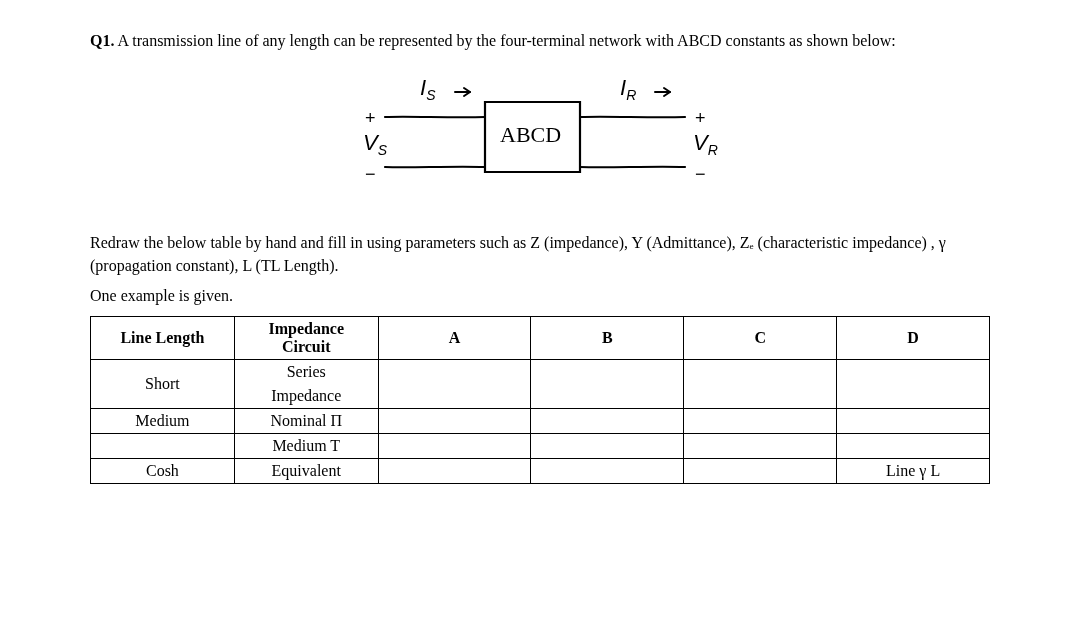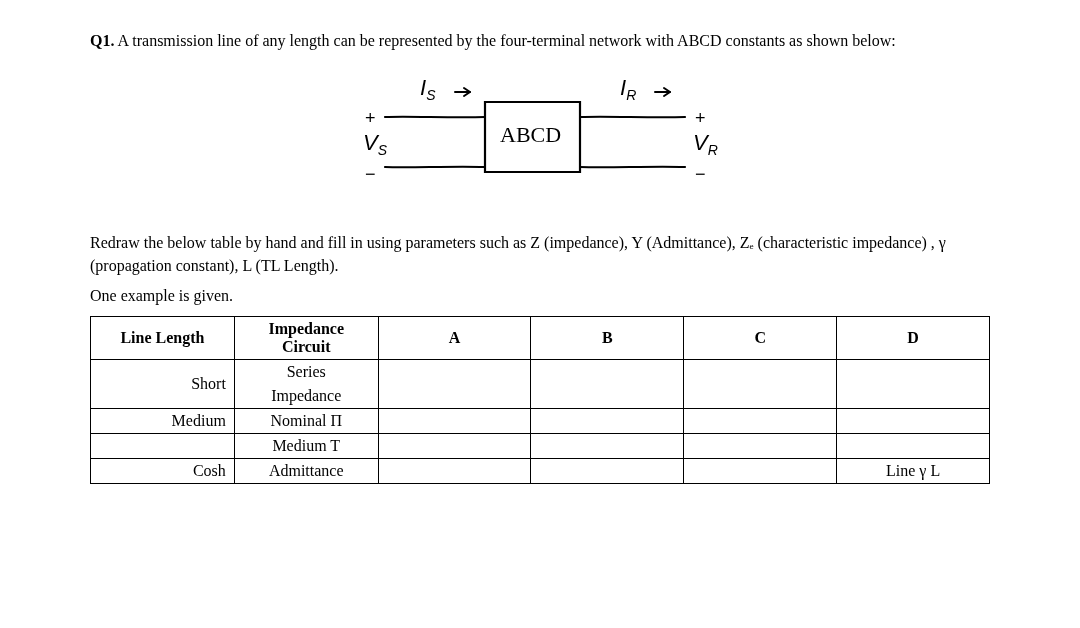--- a/index.html
+++ b/index.html
@@ -31,21 +31,21 @@
       margin-bottom: 8px;
       line-height: 1.4;
     }
     table {
       border-collapse: collapse;
       width: 100%;
     }
     th, td {
       border: 1px solid #000;
       padding: 3px 8px;
-      text-align: right;
+      text-align: center;
       vertical-align: middle;
       height: 24px;
     }
     th.center, td.center { text-align: center; }
     th { font-weight: bold; }
   </style>
 </head>
 <body>
 
 <p class="question-text">
@@ -140,20 +140,20 @@
       <td></td>
       <td class="center">Medium T</td>
       <td></td>
       <td></td>
       <td></td>
       <td></td>
     </tr>
 
     <tr>
       <td>Cosh</td>
-      <td class="center">Admittance</td>
+      <td class="center">Equivalent</td>
       <td></td>
       <td></td>
       <td></td>
       <td class="center">Line γ L</td>
     </tr>
   </tbody>
 </table>
 
 </body></html>

